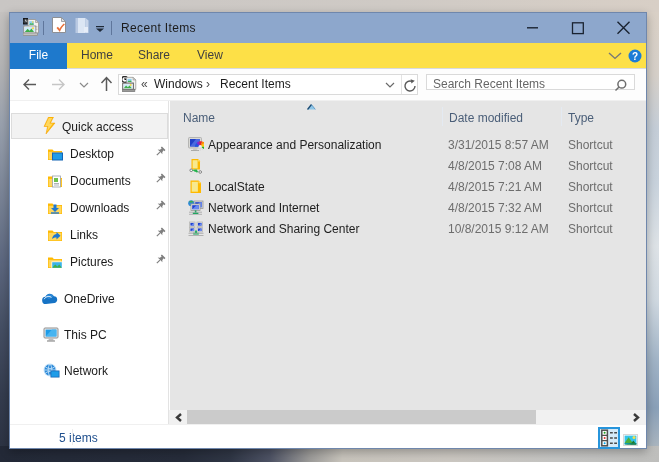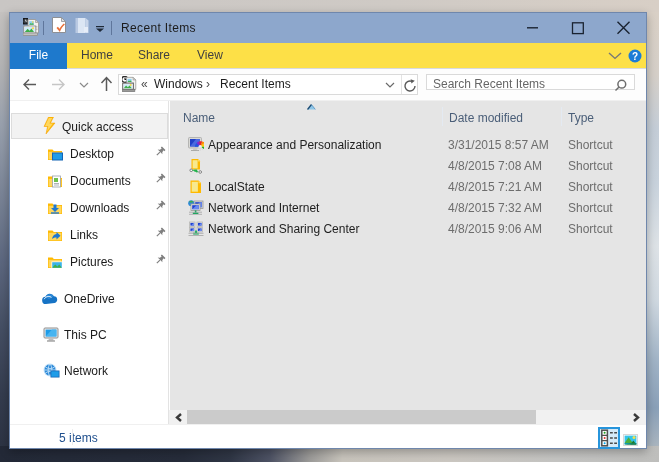--- a/index.html
+++ b/index.html
@@ -361,21 +361,21 @@
         </g>
         <rect x="2.4" y="1.9" width="3.7" height="2.7" fill="#1e3fd0"></rect>
         <rect x="9.9" y="1.9" width="3.7" height="2.7" fill="#1e3fd0"></rect>
         <rect x="2.4" y="7.4" width="3.7" height="2.7" fill="#1e3fd0"></rect>
         <rect x="9.9" y="7.4" width="3.7" height="2.7" fill="#1e3fd0"></rect>
         <path d="M3.2 4.6 L5.4 1.9 h0.7 v2.7 z M10.7 4.6 L12.9 1.9 h0.7 v2.7 z M3.2 10.1 L5.4 7.4 h0.7 v2.7 z M10.7 10.1 L12.9 7.4 h0.7 v2.7 z" fill="#6a8aee"></path>
         <path d="M7.2 9.5 h1.6 v2.2 h2 v1.8 h-5.6 v-1.8 h2 z" fill="#00a651"></path>
         <path d="M0.5 12.3 h15 M0.5 14.5 h15" stroke="#aaa" stroke-width="0.9"></path>
       </svg>
       <div class="rname">Network and Sharing Center</div>
-      <div class="rdate">4/8/2015 9:06 AM</div>
+      <div class="rdate">10/8/2015 9:12 AM</div>
       <div class="rtype">Shortcut</div>
     </div>
   </div>
   <div class="hscroll-placeholder"></div>
 </div>
 
 <div class="hscroll">
   <svg style="position:absolute;left:6px;top:3px" width="7" height="9" viewBox="0 0 7 9">
     <path d="M6 1 L2 4.5 L6 8" stroke="#3a3a3a" stroke-width="2.4" fill="none"></path>
   </svg>

